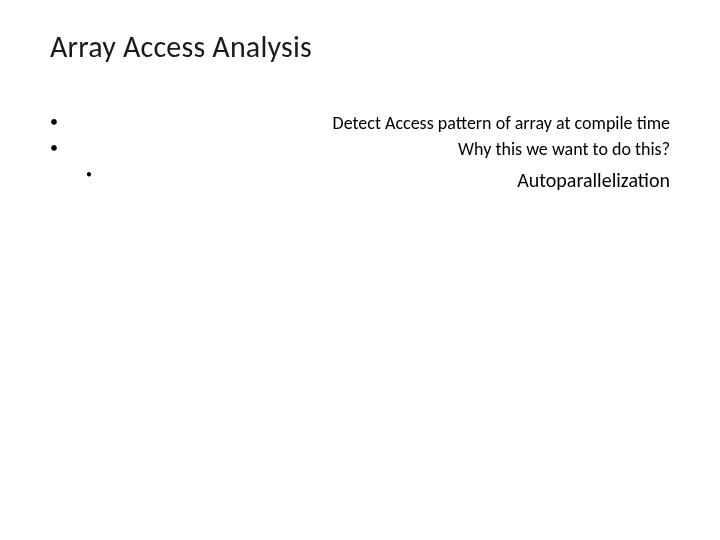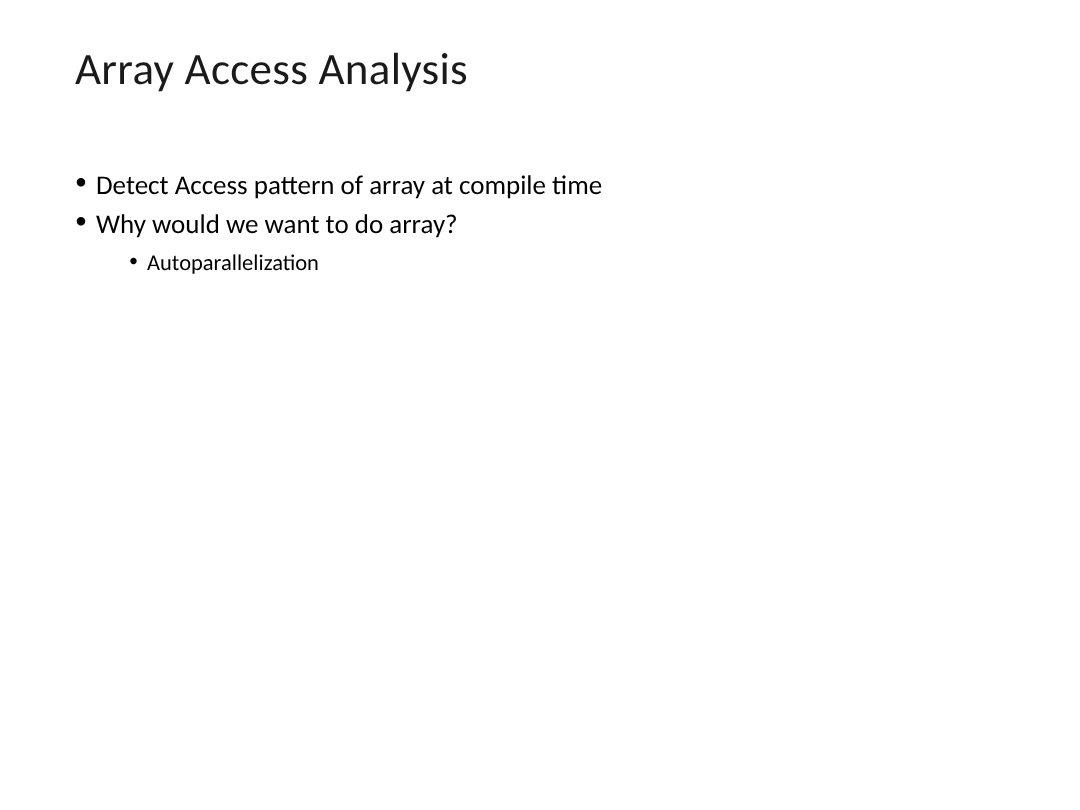--- a/index.html
+++ b/index.html
@@ -24,38 +24,39 @@
     letter-spacing: 0.2px;
     margin-bottom: 46px;
     color: #1a1a1a;
   }
   ul.level1 {
     list-style: none;
     padding: 0;
     margin: 0;
     font-size: 18px;
     line-height: 1.35;
+    text-align: right;
   }
   ul.level1 > li {
     position: relative;
     padding-left: 14px;
     margin-bottom: 2px;
   }
   ul.level1 > li::before {
     content: "•";
     position: absolute;
     left: 0;
     top: 0;
     font-size: 16px;
   }
   ul.level2 {
     list-style: none;
     padding: 0;
     margin: 4px 0 0 22px;
-    font-size: 15px;
+    font-size: 20px;
     line-height: 1.4;
   }
   ul.level2 > li {
     position: relative;
     padding-left: 12px;
     margin-bottom: 1px;
   }
   ul.level2 > li::before {
     content: "•";
     position: absolute;
@@ -68,21 +69,21 @@
 <body>
 
 <div class="slide">
   <div class="title">Array Access Analysis</div>
 
   <ul class="level1">
     <li>
       <span>Detect Access pattern of array at compile time</span>
     </li>
     <li>
-      <span>Why would we want to do array?</span>
+      <span>Why this we want to do this?</span>
       <ul class="level2">
         <li>
           <span>Autoparallelization</span>
         </li>
       </ul>
     </li>
   </ul>
 </div>
 
 </body></html>

